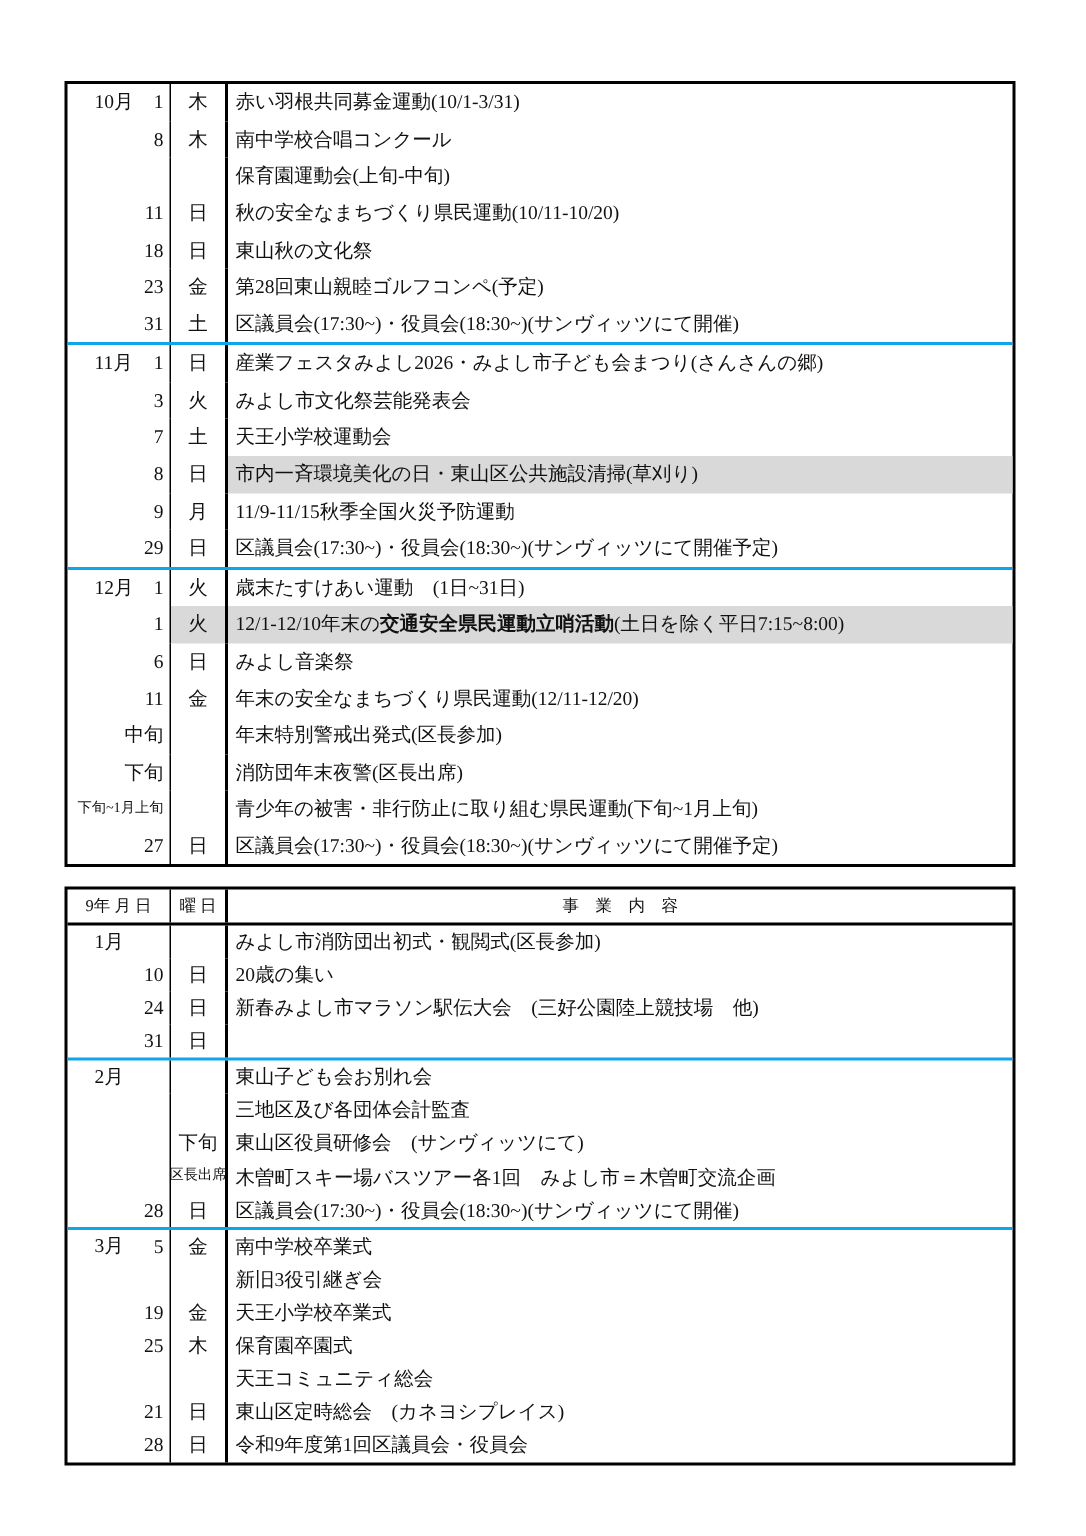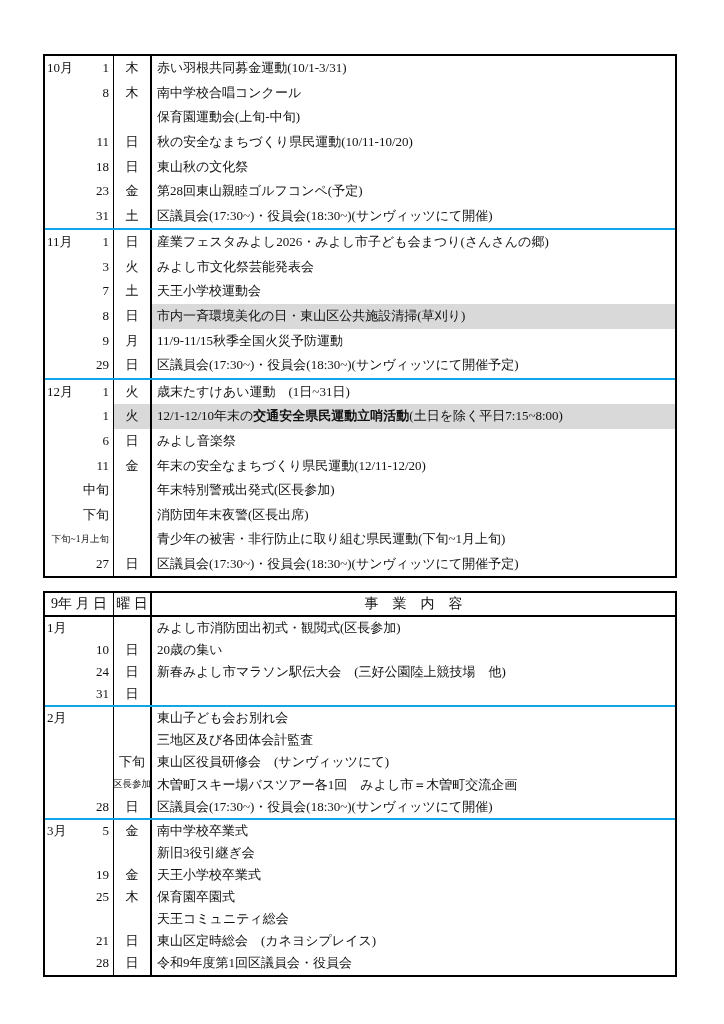--- a/index.html
+++ b/index.html
@@ -19,22 +19,22 @@
   .t2 .row{height:22.1px;}
   .t2 .row.thead{height:22px;border-bottom:2px solid #000;}
   .block + .block{border-top:2px solid #0ea5e9;}
   .cell{
     display:flex;align-items:center;font-size:13px;line-height:1.1;
     overflow:hidden;white-space:nowrap;box-sizing:border-box;
   }
   .c1{justify-content:flex-end;padding-right:4px;position:relative;border-right:1px solid #000;}
   .c2{justify-content:center;border-right:2px solid #000;}
   .c3{padding-left:5px;text-align:center;}
-  .thead .cell{justify-content:center;padding:0;font-size:14px;}
-  .month{position:absolute;left:2px;top:50%;transform:translateY(-50%);}
+  .thead .cell{justify-content:center;padding:0;font-size:11px;}
+  .month{position:absolute;left:18px;top:50%;transform:translateY(-50%);}
   .small{font-size:9.5px;}
   .boldseg{font-weight:700;}
   .hl{background:var(--hl,#d9d9d9);}
 </style>
 </head>
 <body>
 
 <div class="tbl t1" id="table1">
     <div class="block">
       <div class="row">
@@ -340,21 +340,21 @@
           <div class="cell c2">
             <span>下旬</span>
           </div>
           <div class="cell c3">
             <span>東山区役員研修会　(サンヴィッツにて)</span>
           </div>
         </div>
         <div class="row">
           <div class="cell c1"></div>
           <div class="cell c2">
-            <span class="small">区長参加</span>
+            <span class="small">区長出席</span>
           </div>
           <div class="cell c3">
             <span>木曽町スキー場バスツアー各1回　みよし市＝木曽町交流企画</span>
           </div>
         </div>
         <div class="row">
           <div class="cell c1">
             <span>28</span>
           </div>
           <div class="cell c2">

